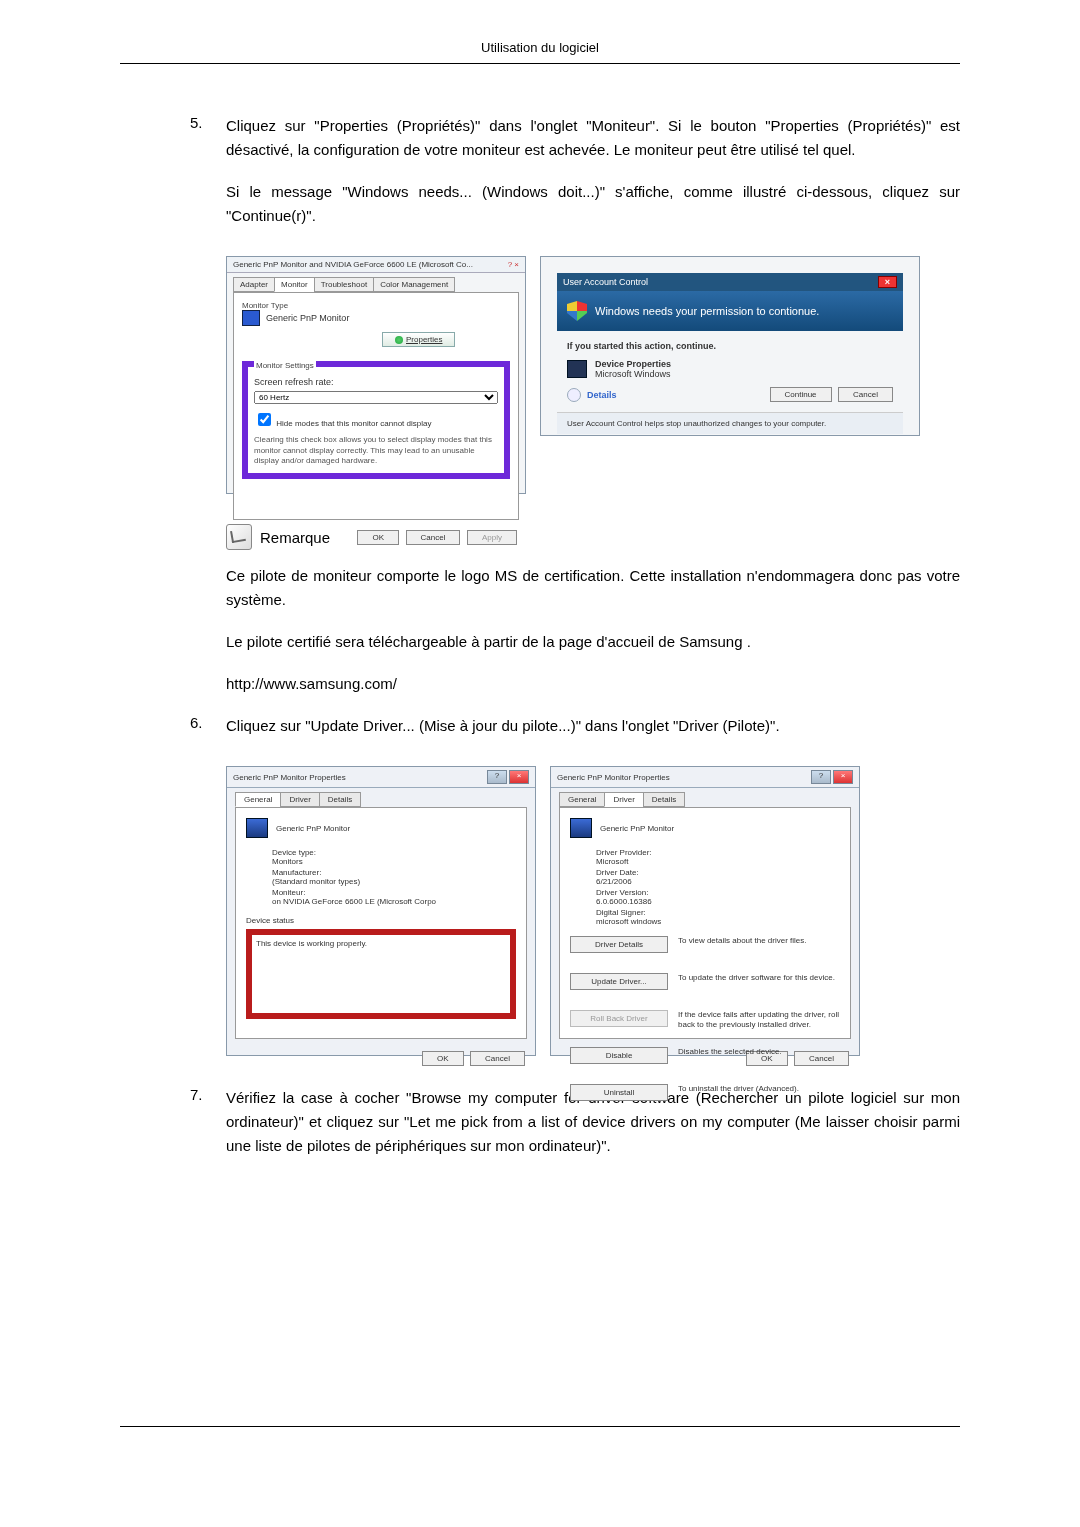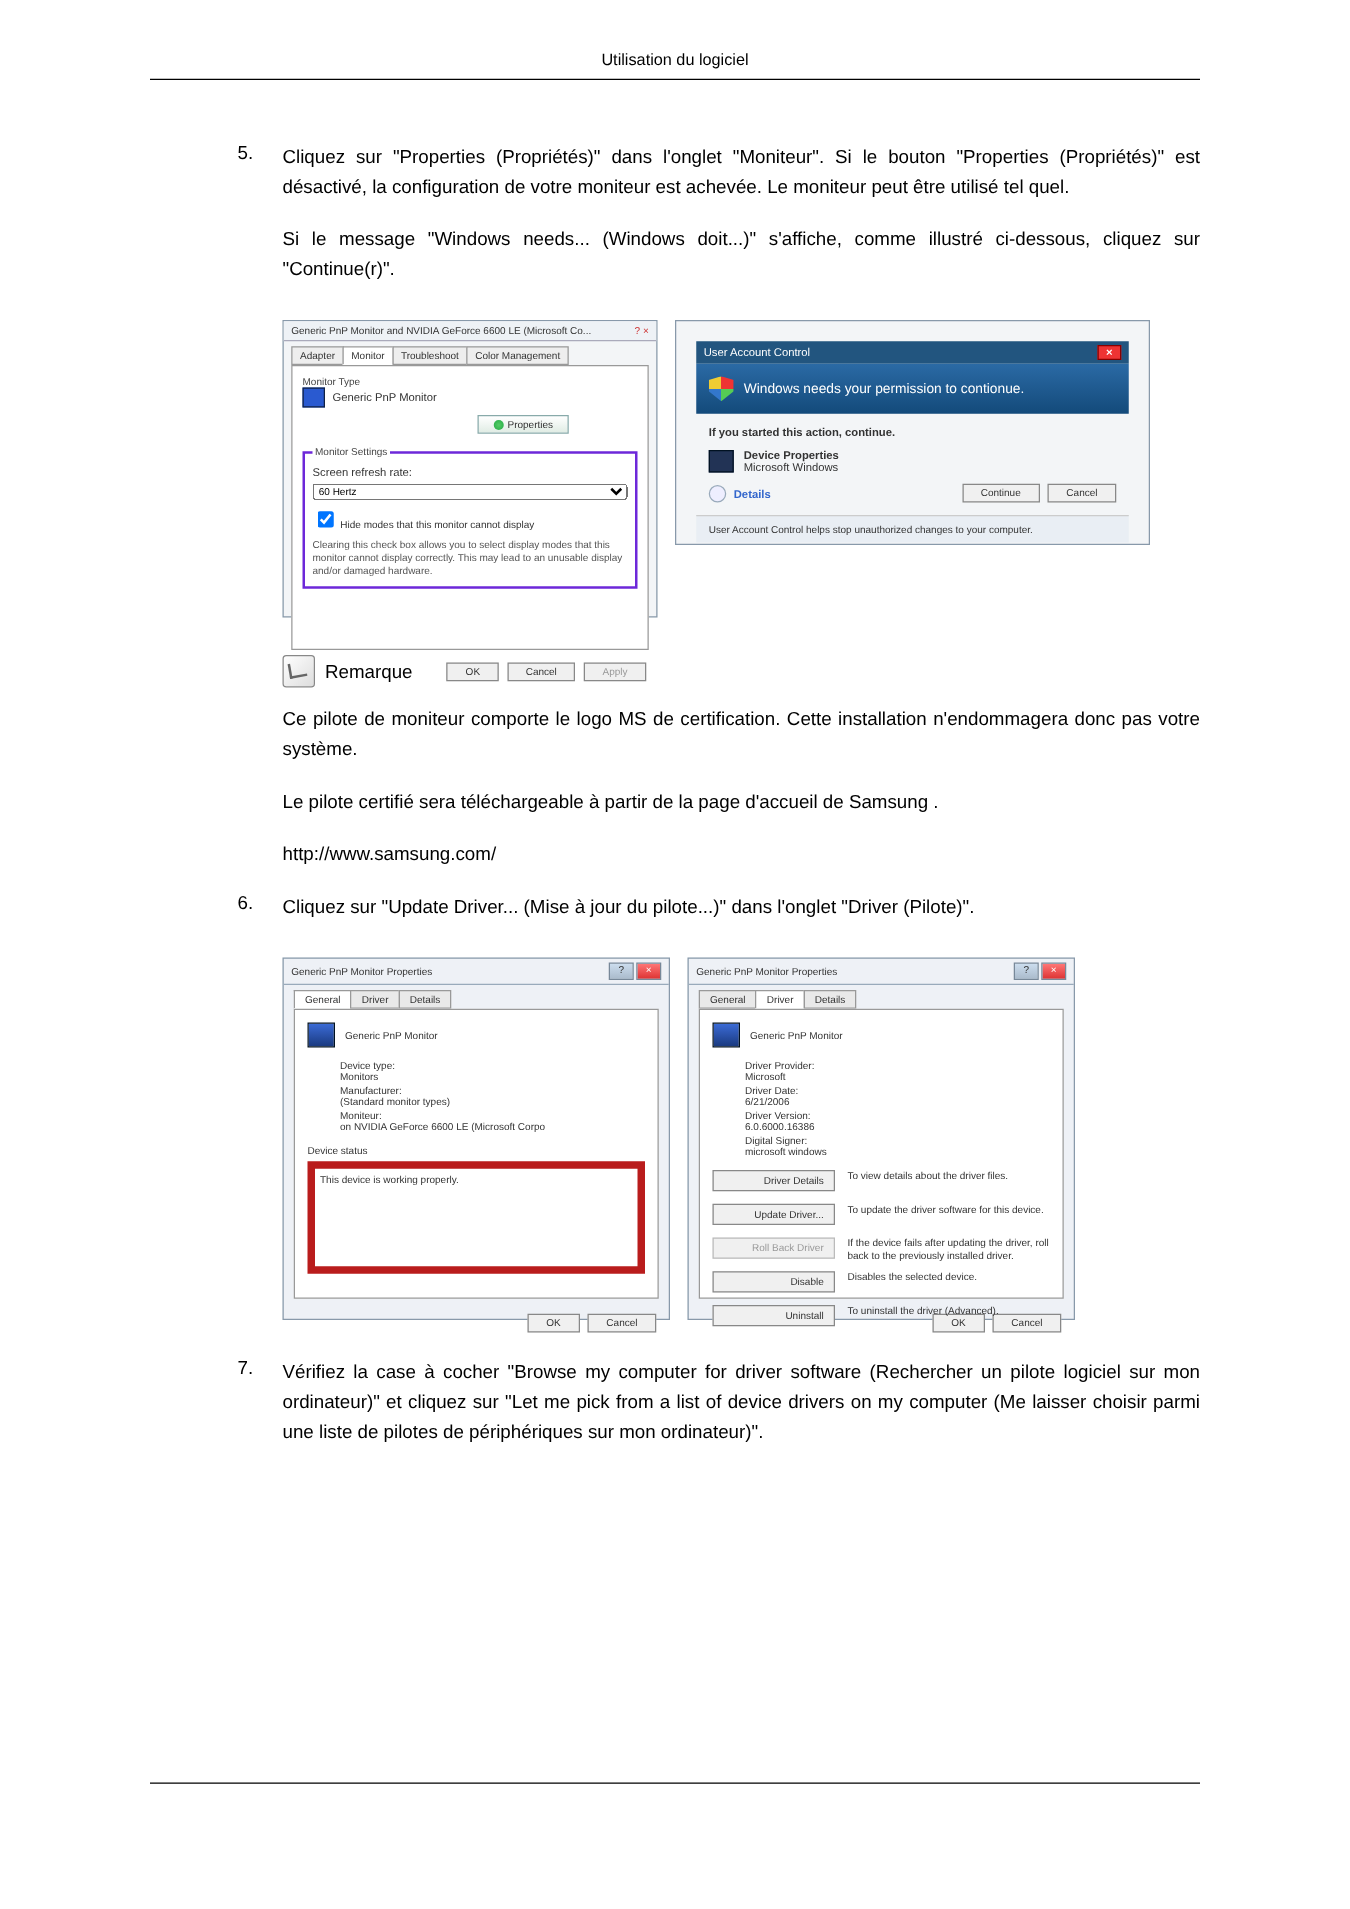--- a/index.html
+++ b/index.html
@@ -104,32 +104,33 @@
       background: #2a5ad0;
       border: 1px solid #124;
     }
     .shot1 .propbtn {
       display:inline-block;
       padding: 2px 12px;
       border: 1px solid #8aa;
       background: linear-gradient(#fff,#e0ece4);
       font-size: 8px;
       margin-left: 140px;
+      text-decoration: underline;
     }
     .shot1 .propbtn::before {
       content: "";
       display: inline-block;
       width: 8px; height:8px;
       background: radial-gradient(circle,#5c6,#2a4);
       border-radius: 50%;
       margin-right: 3px;
       vertical-align: middle;
     }
     .shot1 .group {
-      border: 2px solid #6d28d9;
+      border: 6px solid #6d28d9;
       padding: 6px;
       margin-top:6px;
       position:relative;
     }
     .shot1 .grouplabel {
       position:absolute;
       top:-6px; left:6px;
       background:#fff;
       padding:0 2px;
       font-size:8px;
@@ -340,23 +341,23 @@
     .btnrow2 {
       text-align:right;
       padding:6px 10px;
     }
     .drvbtn {
       display:block;
       border:1px solid #888;
       background:#f0f0f0;
       padding:3px 8px;
       width:80px;
-      text-align:right;
-      font-size:8px;
-      margin-bottom:6px;
+      text-align:center;
+      font-size:8px;
+      margin-bottom:16px;
     }
     .drvbtn.disabled {
       color:#999;
       border-color:#bbb;
     }
     .drv-row {
       display:flex;
       gap:10px;
       margin-bottom:4px;
     }

